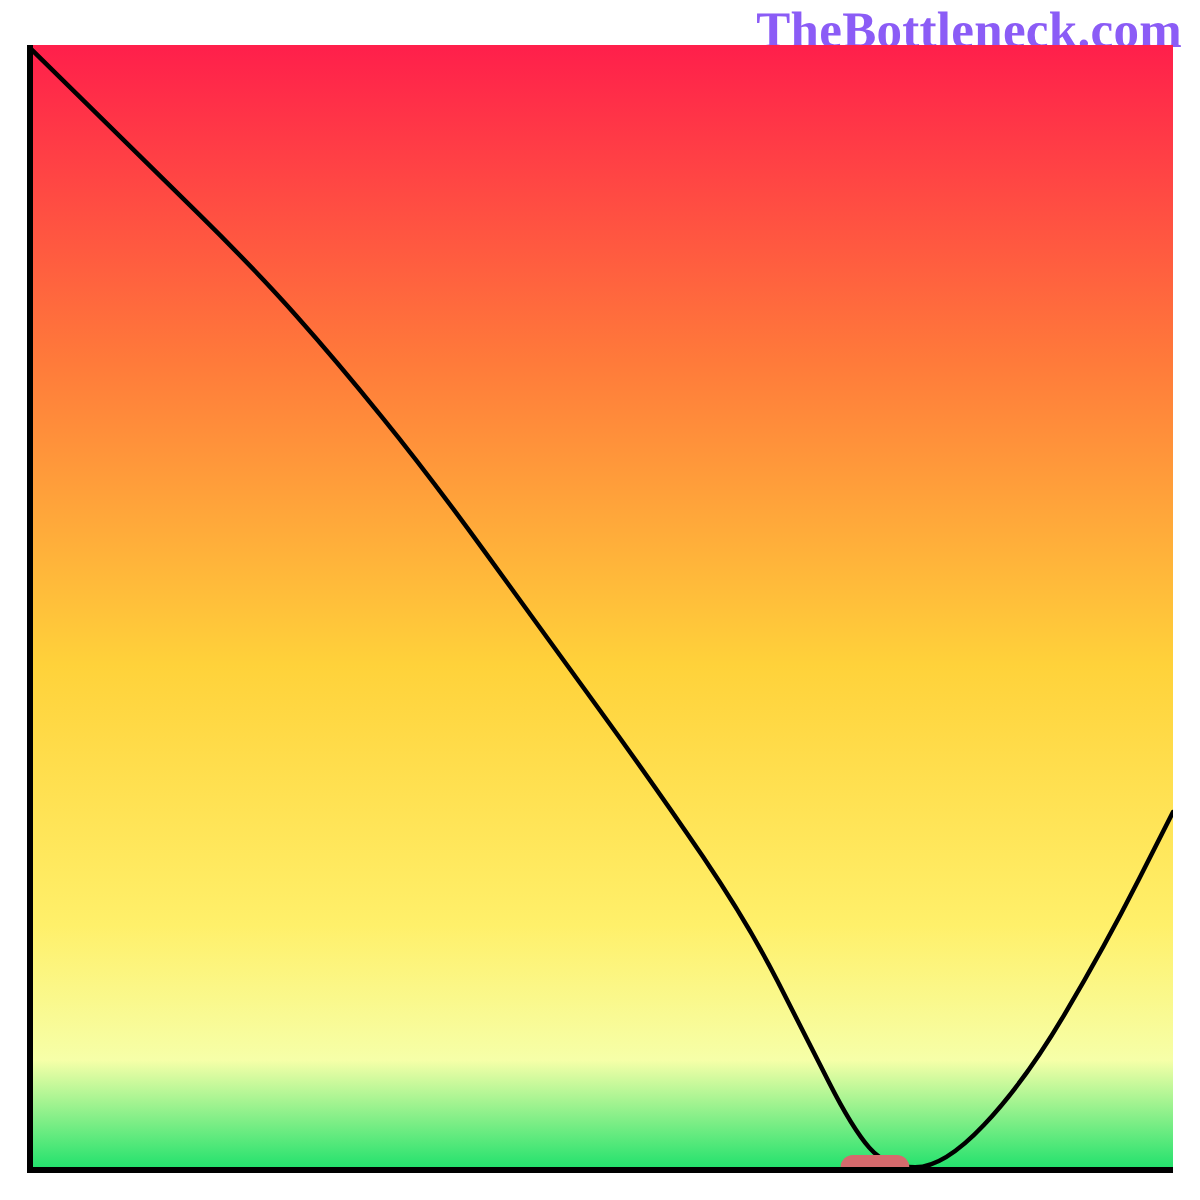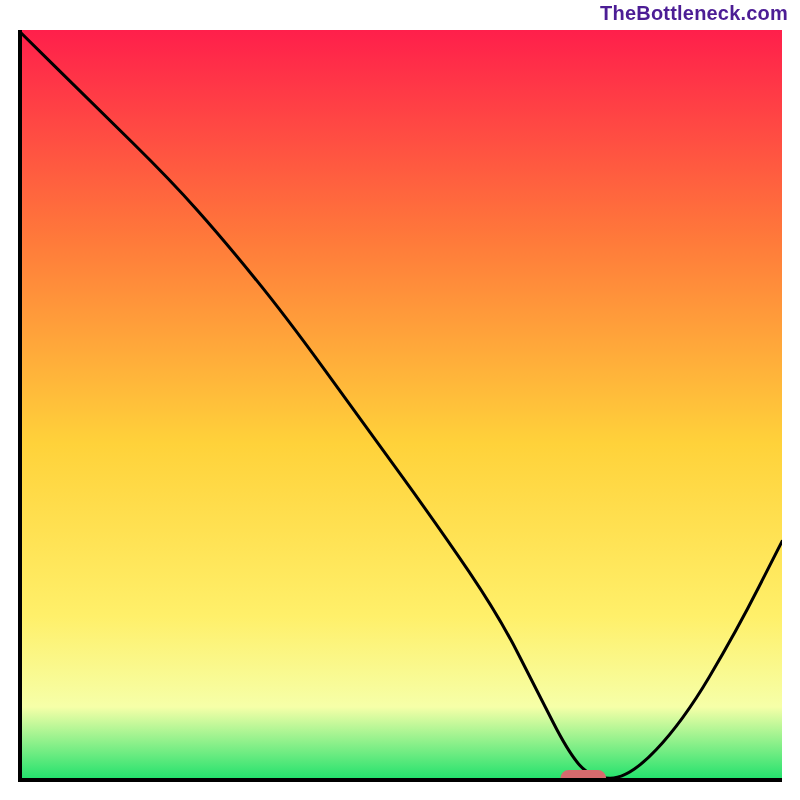--- a/index.html
+++ b/index.html
@@ -6,24 +6,24 @@
   html, body { width: 800px; height: 800px; background: #ffffff; }
   .frame {
     position: relative;
     width: 800px;
     height: 800px;
   }
   .watermark {
     position: absolute;
     top: 2px;
     right: 12px;
-    font-family: Liberation Sans, sans-serif;
-    font-size: 20px;
+    font-family: Liberation Serif, serif;
+    font-size: 34px;
     font-weight: 600;
-    color: #4c1d95;
+    color: #8b5cf6;
     letter-spacing: 0.2px;
   }
   .plot-wrap {
     position: absolute;
     left: 18px;
     top: 30px;
     width: 764px;
     height: 752px;
   }
   .plot-border {

